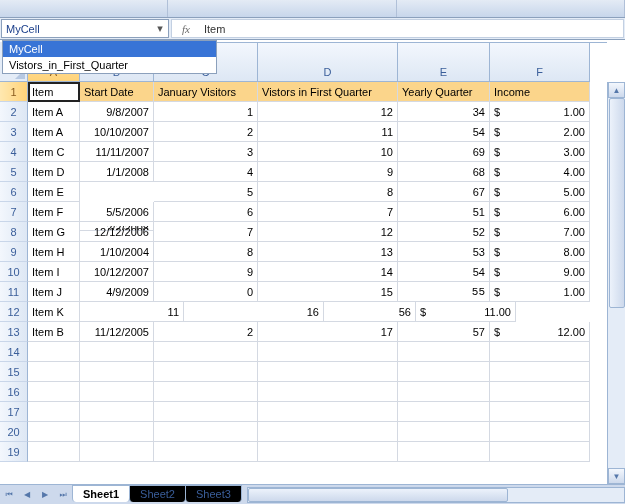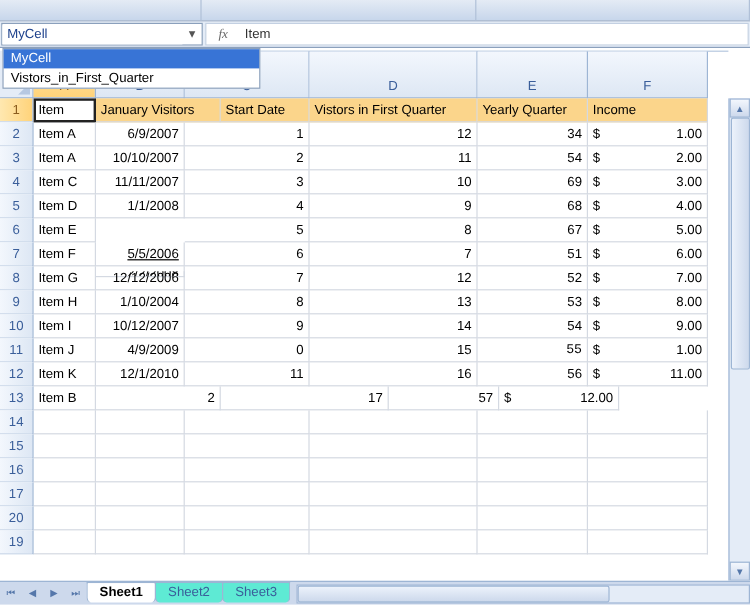--- a/index.html
+++ b/index.html
@@ -37,21 +37,21 @@
   .inc { justify-content:space-between; }
   .active { outline:2px solid #222; outline-offset:-2px; background:#fff !important; }
   .watermark { position:absolute; top:205px; left:200px; color:#ebebeb; font-size:22px; letter-spacing:1px; pointer-events:none; }
   .vscroll { position:absolute; top:40px; right:0; width:18px; bottom:0; background:#e4ecf7; border-left:1px solid #9db5d4; }
   .vscroll .btn { height:16px; background:linear-gradient(#f3f7fd,#cdd9ec); border:1px solid #9db5d4; display:flex; align-items:center; justify-content:center; color:#5577aa; font-size:8px;}
   .vscroll .thumb { position:absolute; top:16px; width:16px; left:1px; height:210px; background:linear-gradient(to right,#ecf2fb,#cdd9ec); border:1px solid #9db5d4; border-radius:2px; }
   .vscroll .btn.bot { position:absolute; bottom:0; width:100%; }
   
   .sheet-tabs { position:absolute; bottom:0; left:0; right:0; height:20px; background:#cdd9ec; display:flex; align-items:center; border-top:1px solid #9db5d4; }
   .nav-btn { width:18px; height:18px; display:flex; align-items:center; justify-content:center; color:#5577aa; cursor:pointer; font-size:8px;}
-  .tab { padding:2px 10px; background:#5eead4; border:1px solid #9db5d4; border-bottom:none; border-radius:0 0 4px 4px; margin-right:-1px; color:#3a5e9a; cursor:pointer; transform:translateY(-1px); }
+  .tab { padding:2px 10px; background:#000000; border:1px solid #9db5d4; border-bottom:none; border-radius:0 0 4px 4px; margin-right:-1px; color:#3a5e9a; cursor:pointer; transform:translateY(-1px); }
   .tab.active-t { background:#fff; font-weight:bold; color:#000; }
   .hscroll { flex:1; margin-left:6px; height:16px; background:#e4ecf7; border:1px solid #9db5d4; position:relative; }
   .hscroll .thumb { position:absolute; left:0; top:0; bottom:0; width:260px; background:linear-gradient(#ecf2fb,#cdd9ec); border:1px solid #9db5d4; border-radius:2px; }
 </style>
 </head>
 <body>
 
 <div class="top-ribbon">
   <div class="ribbon-seg" style="flex:0 0 168px"></div>
   <div class="ribbon-seg"></div>
@@ -105,29 +105,29 @@
       <div class="row-h">14</div>
       <div class="row-h">15</div>
       <div class="row-h">16</div>
       <div class="row-h">17</div>
       <div class="row-h">20</div>
       <div class="row-h">19</div>
     </div>
   <div class="grid" id="grid">
       <div class="g-row">
         <div class="cell hdr-cell active" style="width: 52px;">Item</div>
+        <div class="cell hdr-cell" style="width: 74px;">Start Date</div>
         <div class="cell hdr-cell" style="width: 104px;">January Visitors</div>
-        <div class="cell hdr-cell" style="width: 74px;">Start Date</div>
         <div class="cell hdr-cell" style="width: 140px;">Vistors in First Quarter</div>
         <div class="cell hdr-cell" style="width: 92px;">Yearly Quarter</div>
         <div class="cell hdr-cell" style="width: 100px; text-align: right;">Income</div>
       </div>
       <div class="g-row">
         <div class="cell " style="width: 52px;">Item A</div>
-        <div class="cell r" style="width: 74px;">6/9/2007</div>
+        <div class="cell r" style="width: 74px;">9/8/2007</div>
         <div class="cell r" style="width: 104px;">1</div>
         <div class="cell r" style="width: 140px;">12</div>
         <div class="cell r" style="width: 92px;">34</div>
         <div class="cell inc" style="width: 100px;">
           <span>$</span>
           <span>1.00</span>
         </div>
       </div>
       <div class="g-row">
         <div class="cell " style="width: 52px;">Item A</div>
@@ -168,21 +168,21 @@
         <div class="cell r" style="width: 104px;">5</div>
         <div class="cell r" style="width: 140px;">8</div>
         <div class="cell r" style="width: 92px;">67</div>
         <div class="cell inc" style="width: 100px;">
           <span>$</span>
           <span>5.00</span>
         </div>
       </div>
       <div class="g-row">
         <div class="cell " style="width: 52px;">Item F</div>
-        <div class="cell r" style="width: 74px; text-decoration: underline;">5/5/2006</div>
+        <div class="cell r" style="width: 74px;">5/5/2006</div>
         <div class="cell r" style="width: 104px;">6</div>
         <div class="cell r" style="width: 140px;">7</div>
         <div class="cell r" style="width: 92px;">51</div>
         <div class="cell inc" style="width: 100px;">
           <span>$</span>
           <span>6.00</span>
         </div>
       </div>
       <div class="g-row">
         <div class="cell " style="width: 52px;">Item G</div>
@@ -223,31 +223,31 @@
         <div class="cell r" style="width: 104px;">0</div>
         <div class="cell r" style="width: 140px;">15</div>
         <div class="cell r" style="width: 92px; font-family: Liberation Mono, monospace;">55</div>
         <div class="cell inc" style="width: 100px;">
           <span>$</span>
           <span>1.00</span>
         </div>
       </div>
       <div class="g-row">
         <div class="cell " style="width: 52px;">Item K</div>
-        <div class="cell r" style="width: 74px;">12/1/2010</div>
         <div class="cell r" style="width: 104px;">11</div>
         <div class="cell r" style="width: 140px;">16</div>
         <div class="cell r" style="width: 92px;">56</div>
         <div class="cell inc" style="width: 100px;">
           <span>$</span>
           <span>11.00</span>
         </div>
       </div>
       <div class="g-row">
         <div class="cell " style="width: 52px;">Item B</div>
+        <div class="cell r" style="width: 74px;">11/12/2005</div>
         <div class="cell r" style="width: 104px;">2</div>
         <div class="cell r" style="width: 140px;">17</div>
         <div class="cell r" style="width: 92px;">57</div>
         <div class="cell inc" style="width: 100px;">
           <span>$</span>
           <span>12.00</span>
         </div>
       </div>
       <div class="g-row">
         <div class="cell " style="width: 52px;"></div>

